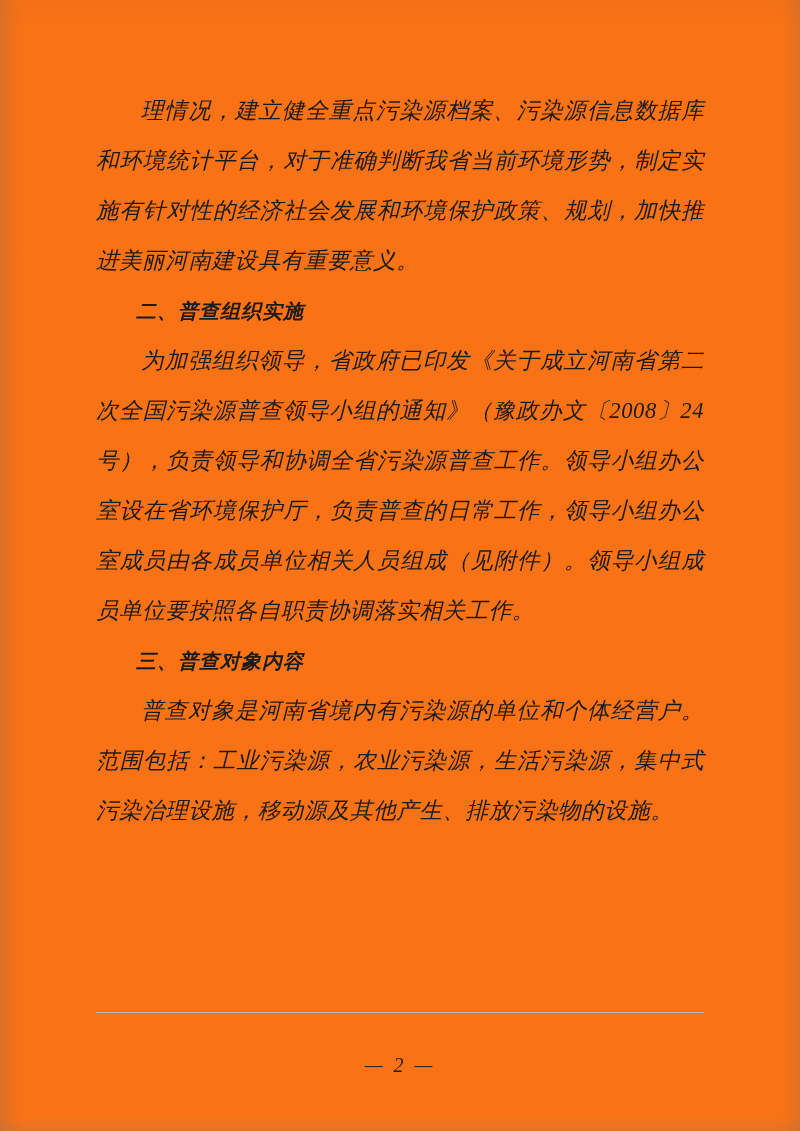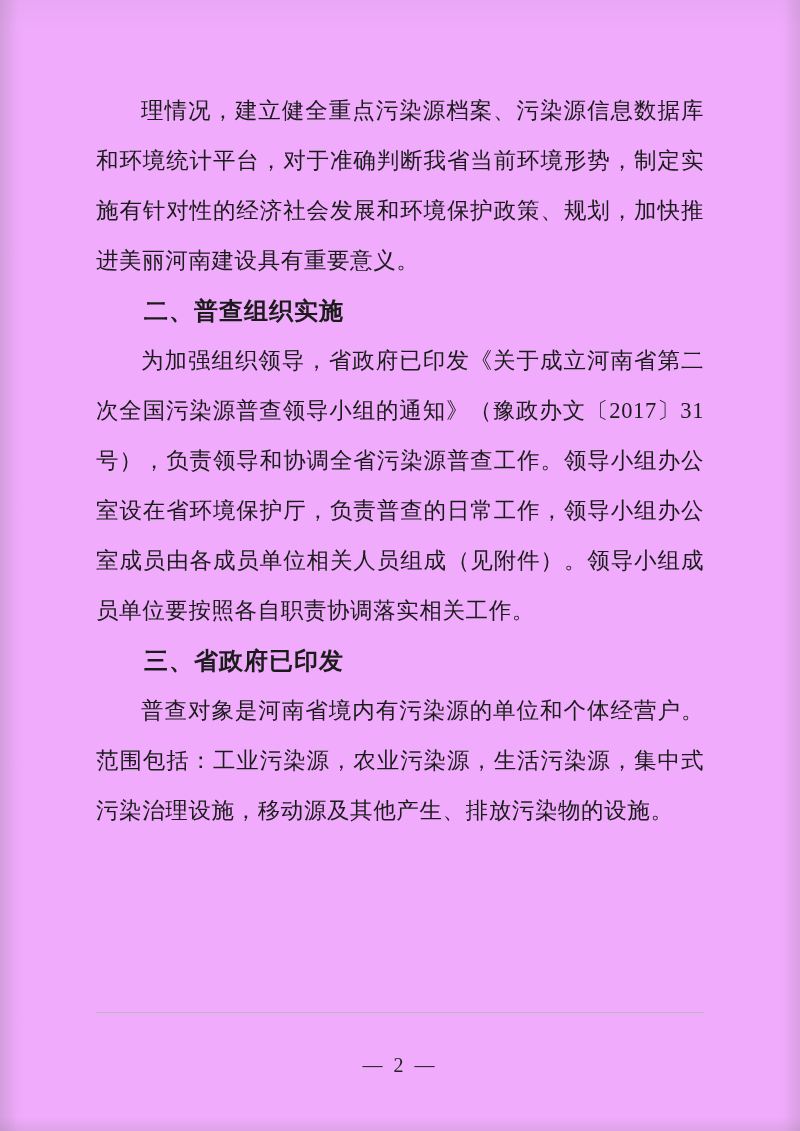--- a/index.html
+++ b/index.html
@@ -11,23 +11,24 @@
     height: 1131px;
     background: #ffffff;
     font-family: "Liberation Serif", "DejaVu Serif", serif;
     color: #1b1b1b;
     overflow: hidden;
   }
   .page {
     position: relative;
     width: 800px;
     height: 1131px;
-    background: #f0abfc;
+    background: #f97316;
     box-sizing: border-box;
     padding: 86px 96px 0 96px;
+    font-style: italic;
   }
   
   .page::before {
     content: "";
     position: absolute;
     inset: 0;
     background:
       linear-gradient(90deg, rgba(0,0,0,0.035) 0px, rgba(0,0,0,0) 26px),
       linear-gradient(270deg, rgba(0,0,0,0.03) 0px, rgba(0,0,0,0) 22px),
       linear-gradient(180deg, rgba(0,0,0,0.025) 0px, rgba(0,0,0,0) 30px);
@@ -43,21 +44,21 @@
   }
   .para {
     margin: 0;
     text-indent: 2em;
     font-weight: 400;
   }
   .heading {
     margin: 0;
     text-indent: 2em;
     font-weight: bold;
-    font-size: 24px;
+    font-size: 20px;
     letter-spacing: 1px;
   }
   .gap-top {
     margin-top: 0px;
   }
   .footer {
     position: absolute;
     left: 0;
     right: 0;
     bottom: 54px;
@@ -99,24 +100,24 @@
 <body>
 
 <div class="page">
 
   <div class="doc-body">
 
     <p class="para">理情况，建立健全重点污染源档案、污染源信息数据库和环境统计平台，对于准确判断我省当前环境形势，制定实施有针对性的经济社会发展和环境保护政策、规划，加快推进美丽河南建设具有重要意义。</p>
 
     <p class="heading gap-top">二、普查组织实施</p>
 
-    <p class="para">为加强组织领导，省政府已印发《关于成立河南省第二次全国污染源普查领导小组的通知》（豫政办文〔2017〕31 号），负责领导和协调全省污染源普查工作。领导小组办公室设在省环境保护厅，负责普查的日常工作，领导小组办公室成员由各成员单位相关人员组成（见附件）。领导小组成员单位要按照各自职责协调落实相关工作。</p>
+    <p class="para">为加强组织领导，省政府已印发《关于成立河南省第二次全国污染源普查领导小组的通知》（豫政办文〔2008〕24 号），负责领导和协调全省污染源普查工作。领导小组办公室设在省环境保护厅，负责普查的日常工作，领导小组办公室成员由各成员单位相关人员组成（见附件）。领导小组成员单位要按照各自职责协调落实相关工作。</p>
 
 
-    <p class="heading gap-top">三、省政府已印发</p>
+    <p class="heading gap-top">三、普查对象内容</p>
 
     <p class="para">普查对象是河南省境内有污染源的单位和个体经营户。范围包括：工业污染源，农业污染源，生活污染源，集中式污染治理设施，移动源及其他产生、排放污染物的设施。</p>
 
   </div>
 
   <div class="footer-rule"></div>
 
   <div class="footer">— 2 —</div>
 
   <div class="edge-shadow-left"></div>

